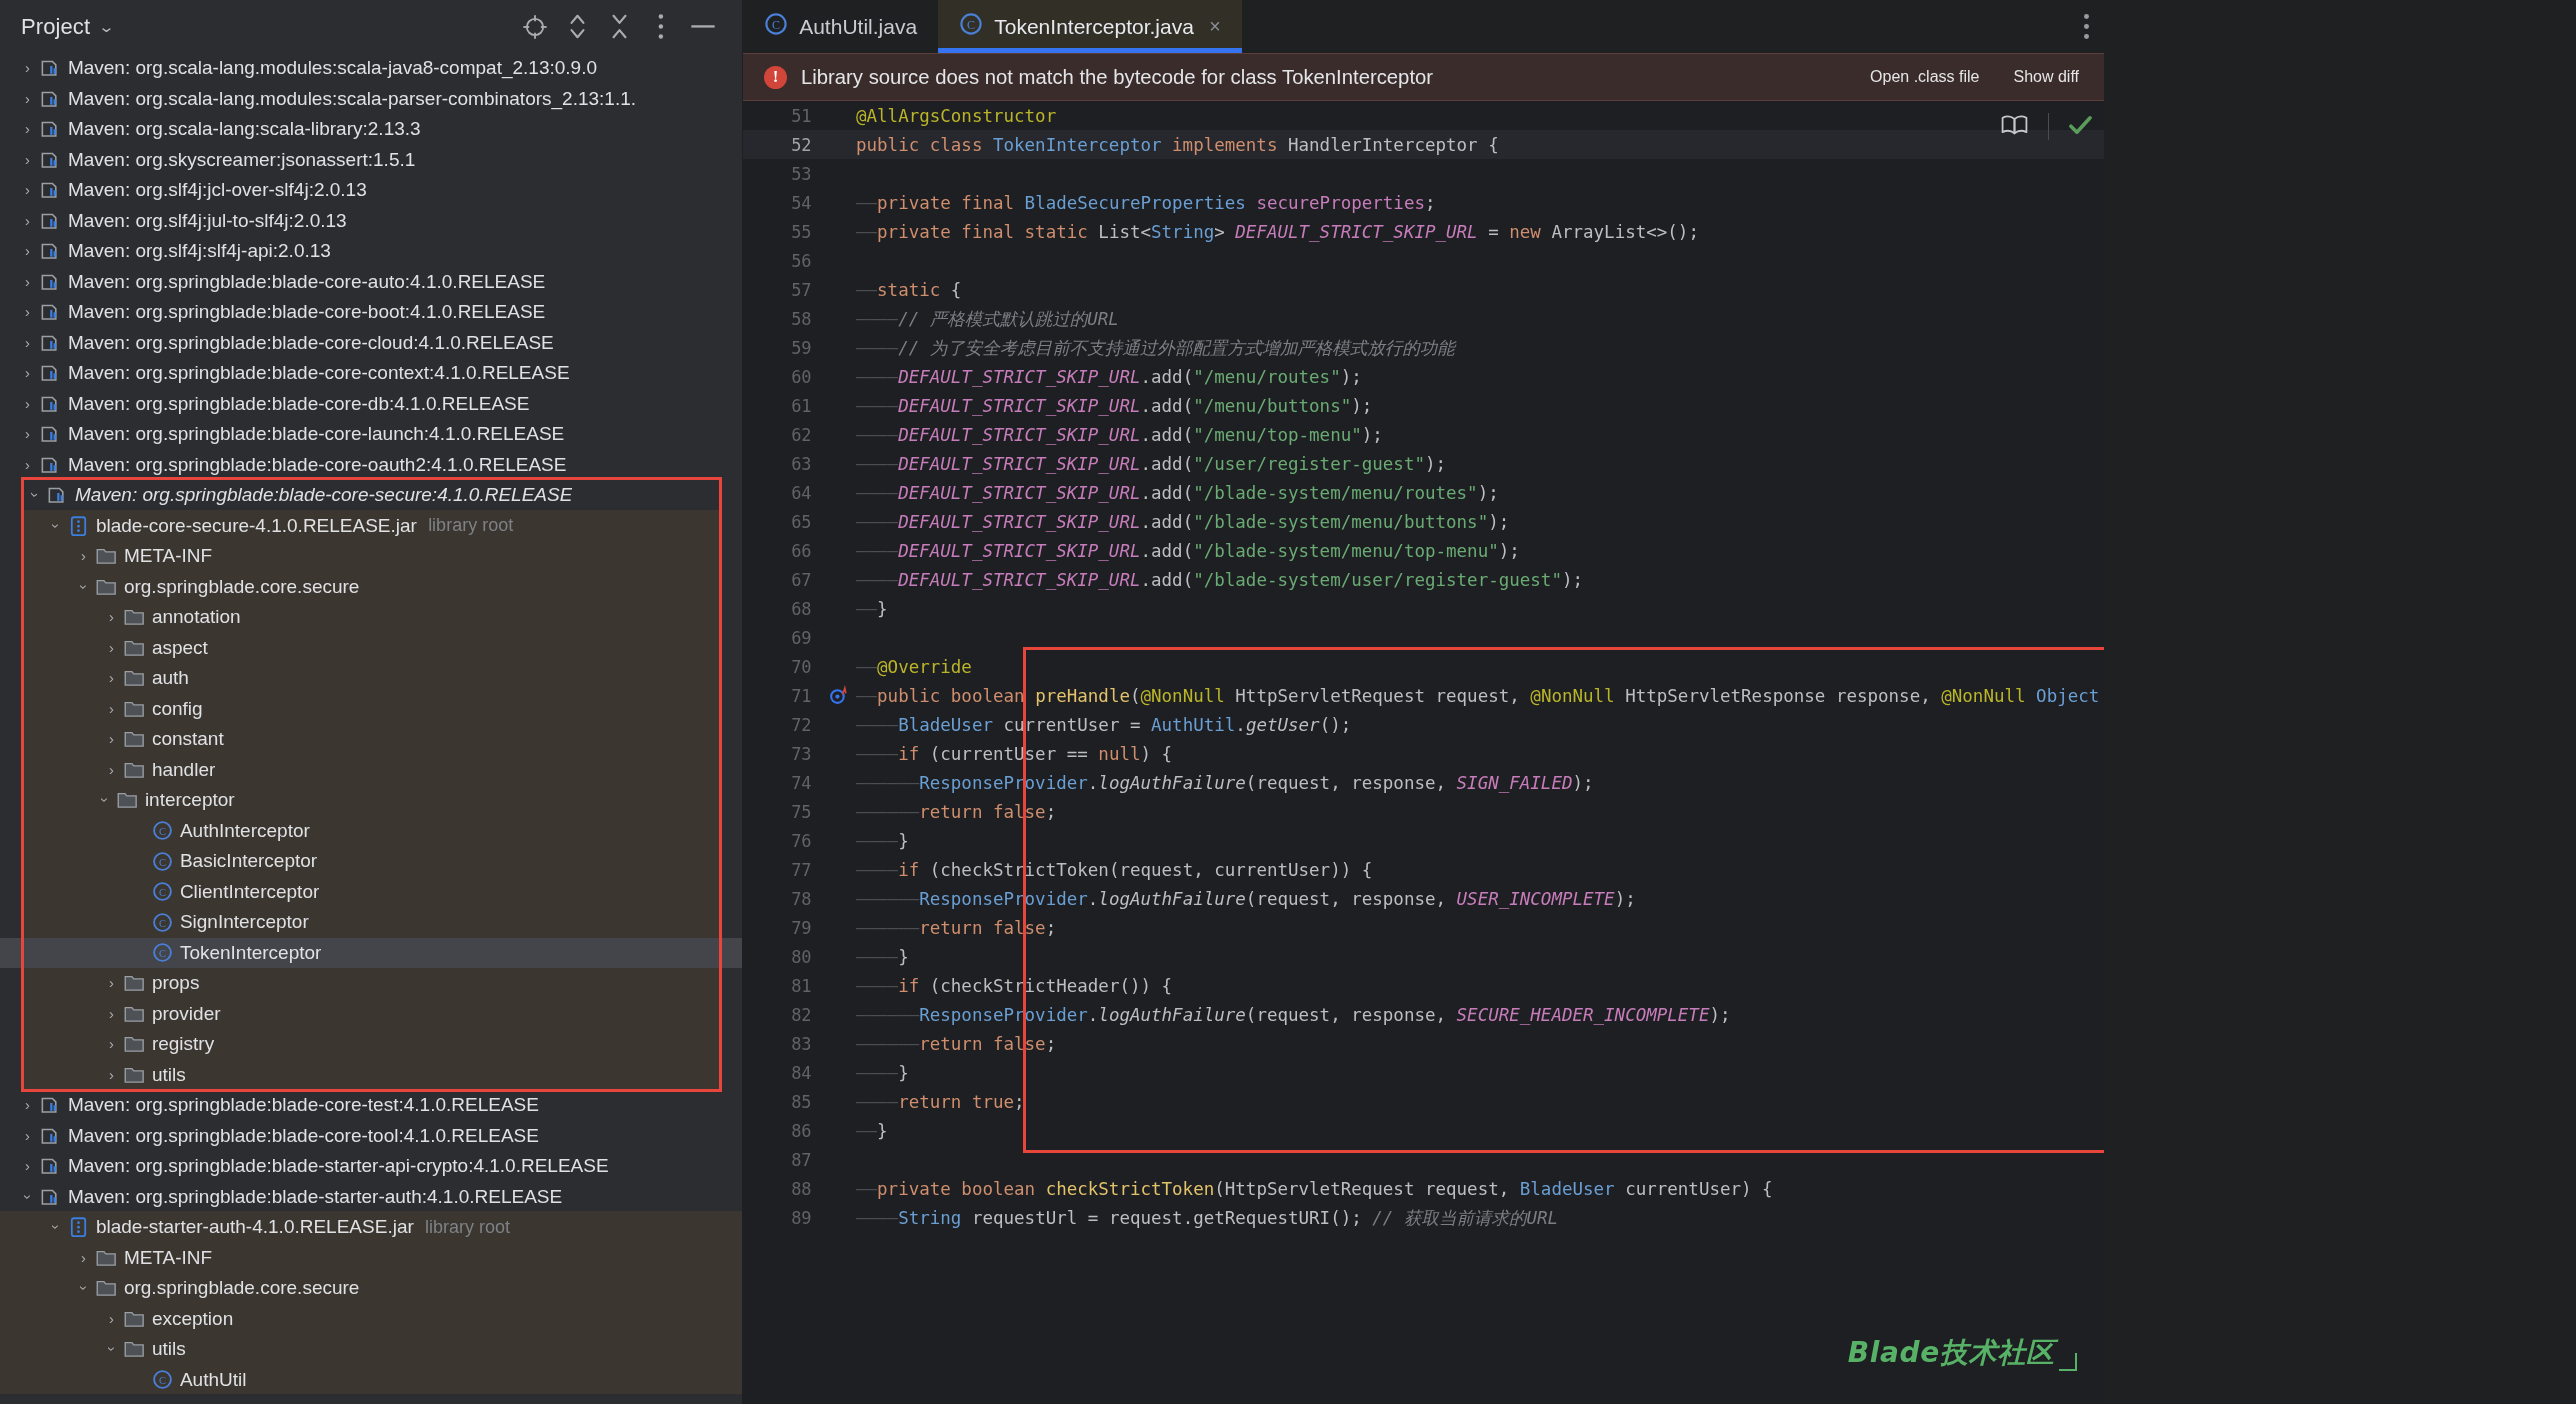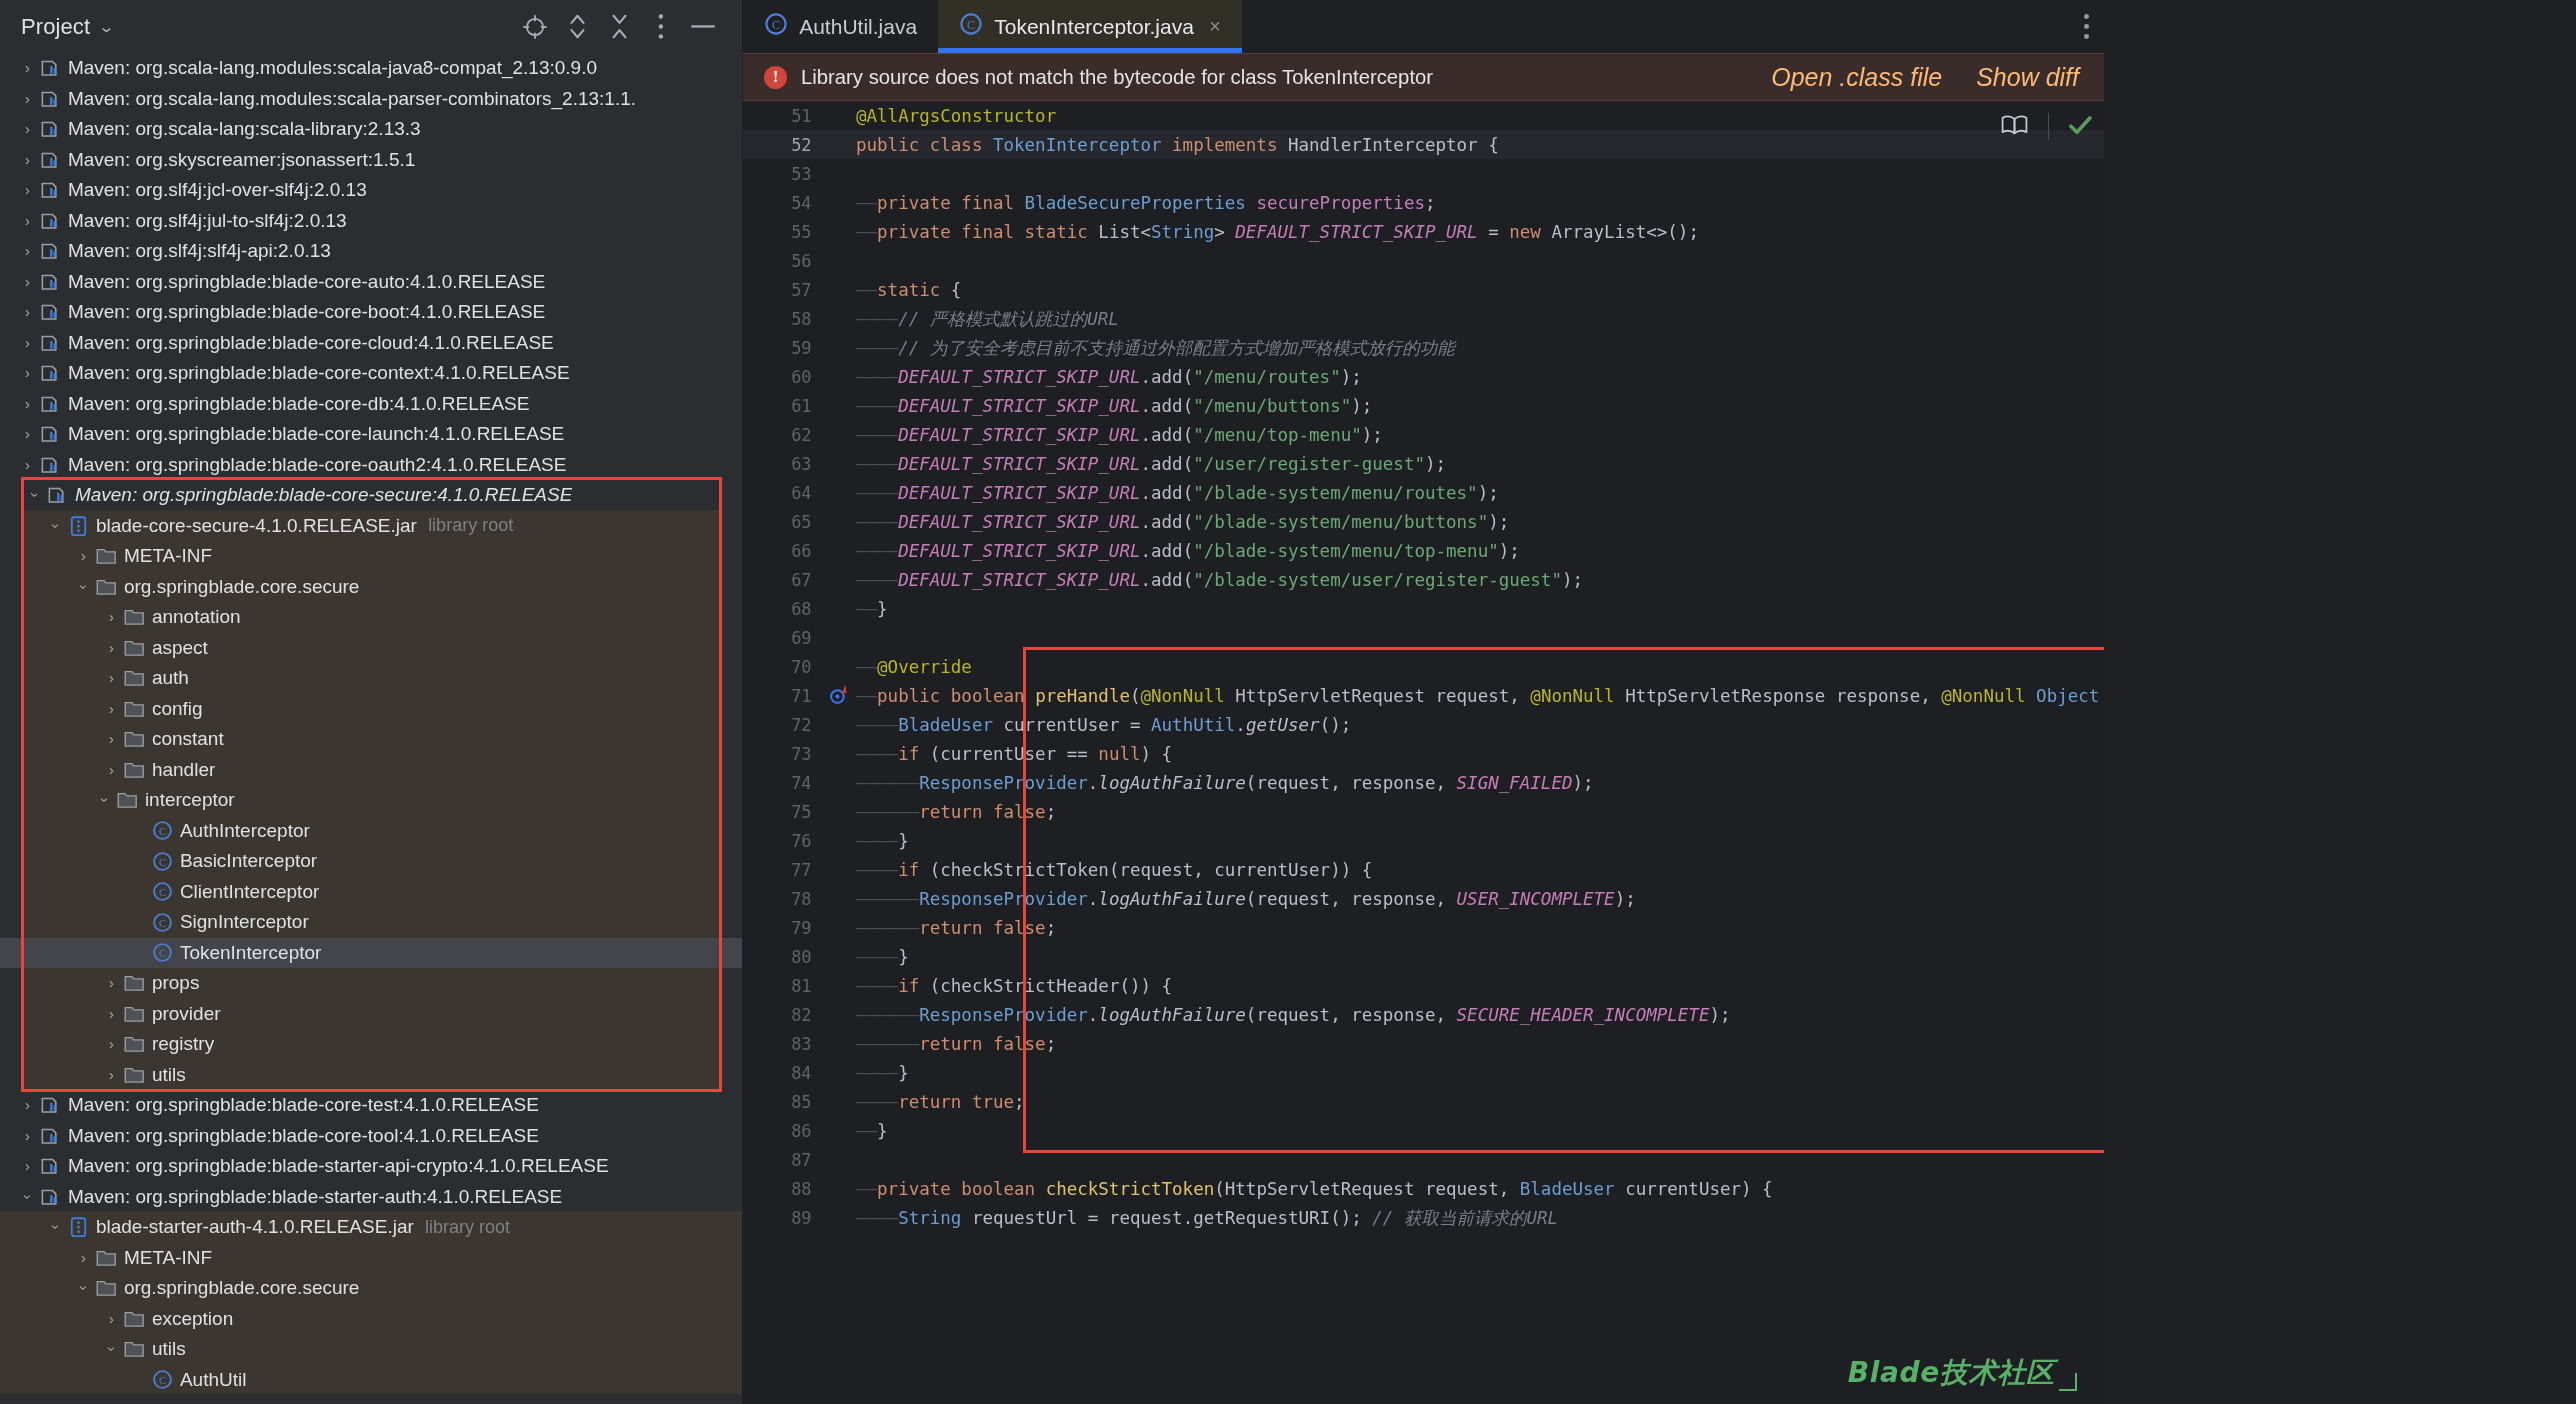--- a/index.html
+++ b/index.html
@@ -80,21 +80,21 @@
   .editor { flex: 1; display: flex; flex-direction: column; min-width: 0; position: relative; background: #1e1f22; }
 
   
   .notif {
     height: 48px; flex: 0 0 48px; background: #3b2c2c;
     border-top: 0.7px solid #5c3f3c; border-bottom: 0.7px solid #5c3f3c;
     display: flex; align-items: center; padding: 0 25px 0 21px; gap: 14px;
   }
   .notif-text { color: #e3e5e8; font-size: 20.3px; }
   .notif-actions { margin-left: auto; display: flex; gap: 34px; }
-  .notif-link { color: #fdba74; font-size: 25px; cursor: pointer; font-style: italic; }
+  .notif-link { color: #e5e5e5; font-size: 16px; cursor: pointer; }
   .err-dot {
     width: 23px; height: 23px; border-radius: 50%; background: #d1453b;
     display: flex; align-items: center; justify-content: center;
     color: #fff; font-size: 17px; font-weight: bold; font-family: "Liberation Serif", serif;
     flex: 0 0 auto;
   }
 
   
   .code-wrap { flex: 1; position: relative; overflow: hidden; background: #1e1f22; display: flex; }
 
@@ -132,21 +132,21 @@
 
   
   .right-status {
     position: absolute; right: 9.8px; top: 0; height: 50px;
     display: flex; align-items: center; gap: 18px; z-index: 7;
   }
   .vsep { width: 1.4px; height: 27px; background: #4a4c50; }
 
   
   .watermark {
-    position: absolute; right: 27px; bottom: 12px; z-index: 9;
+    position: absolute; right: 27px; bottom: 32px; z-index: 9;
     color: #57b267; font-size: 28px; font-weight: bold; font-style: italic;
     font-family: "DejaVu Sans", sans-serif; letter-spacing: 0.7px;
     display: flex; align-items: flex-end; gap: 4.2px;
   }
   .wm-corner {
     display: inline-block; width: 18px; height: 18px;
     border-right: 2.8px solid #57b267; border-bottom: 2.8px solid #57b267;
     margin-bottom: 1.4px;
   }
 </style>

